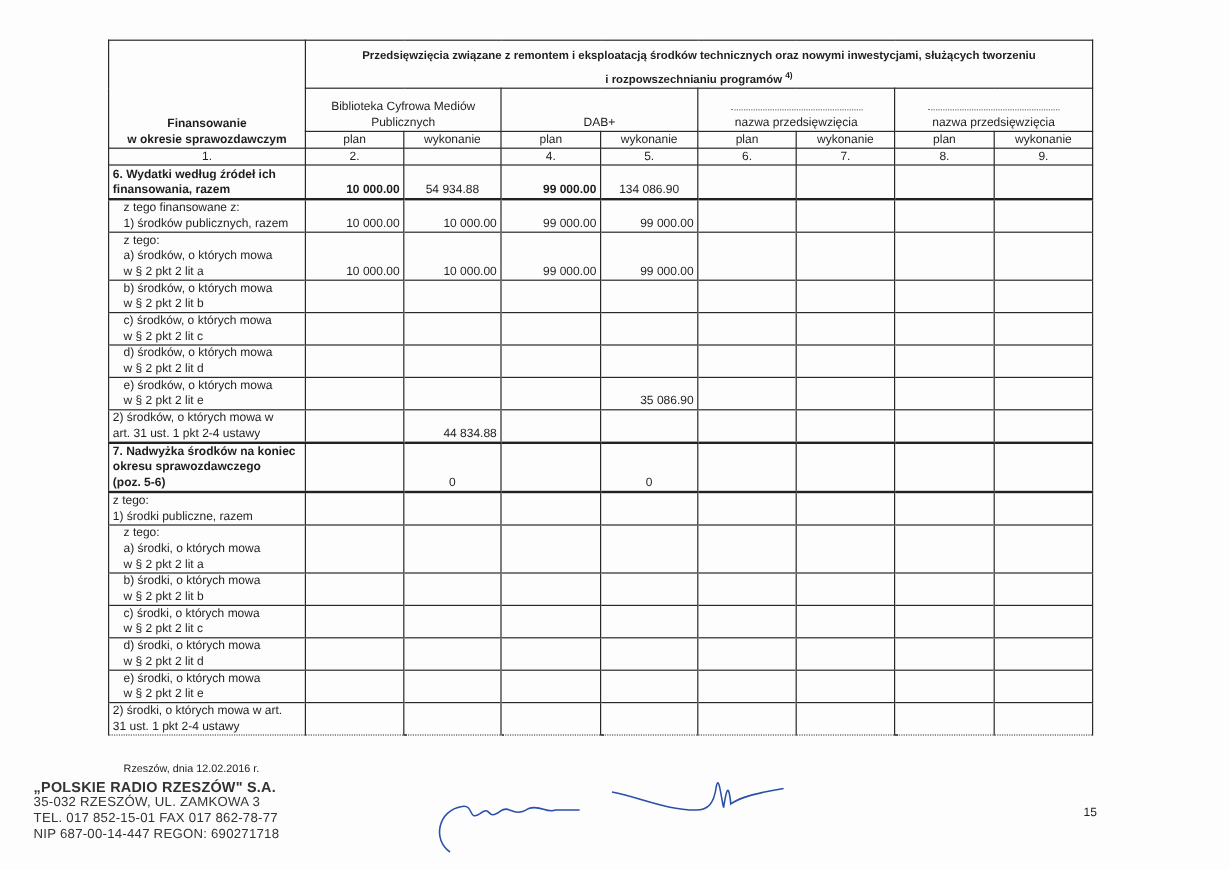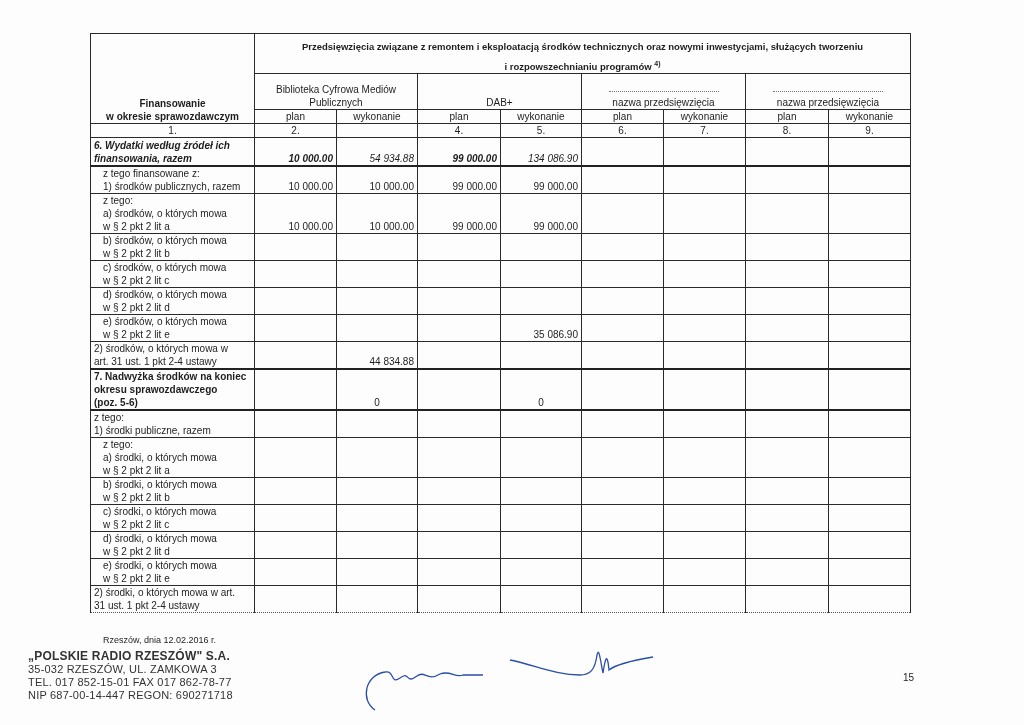--- a/index.html
+++ b/index.html
@@ -5,21 +5,21 @@
   html, body { margin: 0; padding: 0; background: #ffffff; }
   body { width: 1024px; height: 725px; position: relative; overflow: hidden;
          font-family: "Liberation Sans", sans-serif; color: #1e1e1e; }
   .page { position: absolute; left: 0; top: 0; width: 1024px; height: 725px; background: #fdfdfd; }
   table.report { position: absolute; left: 90px; top: 33px; border-collapse: collapse;
                  table-layout: fixed; font-size: 10px; line-height: 13px; }
   table.report td { border: 1px solid #2a2a2a; padding: 0 3px; vertical-align: bottom; overflow: hidden; }
   td.lbl { text-align: left; }
   td.hdr { text-align: center; vertical-align: middle; }
   td.num { text-align: right; vertical-align: bottom; }
-  td.numtop { text-align: right; vertical-align: top; }
+  td.numtop { text-align: center; vertical-align: top; }
   td.numc { text-align: center; vertical-align: middle; }
   .bold { font-weight: bold; }
   tr.dotted td { border-bottom: 1px dotted #555; }
   tr.thick td { border-bottom: 2px solid #222; }
   .dots { display:block; border-bottom: 1px dotted #777; width: 110px; margin: 0 auto 4px auto; height: 4px; }
   .indent { padding-left: 12px !important; }
   .sup { font-size: 7px; vertical-align: super; }
   .footer-left { position: absolute; left: 60px; top: 634px; font-size: 9px; line-height: 13px; padding-left: 43px; }
   .stamp { position: absolute; left: 28px; top: 650px; font-size: 11px; line-height: 13px; color:#333; letter-spacing: 0.2px; }
   .stamp .title { font-size: 12px; font-weight: bold; }
@@ -80,21 +80,21 @@
           <td class="hdr">1.</td>
           <td class="hdr">2.</td>
           <td class="hdr"></td>
           <td class="hdr">4.</td>
           <td class="hdr">5.</td>
           <td class="hdr">6.</td>
           <td class="hdr">7.</td>
           <td class="hdr">8.</td>
           <td class="hdr">9.</td>
         </tr>
-    <tr class="thick" style="height: 28px; font-style: italic;">
+    <tr class="thick" style="height: 28px;">
           <td class="lbl bold">
             <div>6. Wydatki według źródeł ich</div>
             <div>finansowania, razem</div>
           </td>
           <td class="num bold">10 000.00</td>
           <td class="numtop">54 934.88</td>
           <td class="num bold">99 000.00</td>
           <td class="numtop">134 086.90</td>
           <td class="num"></td>
           <td class="num"></td>

